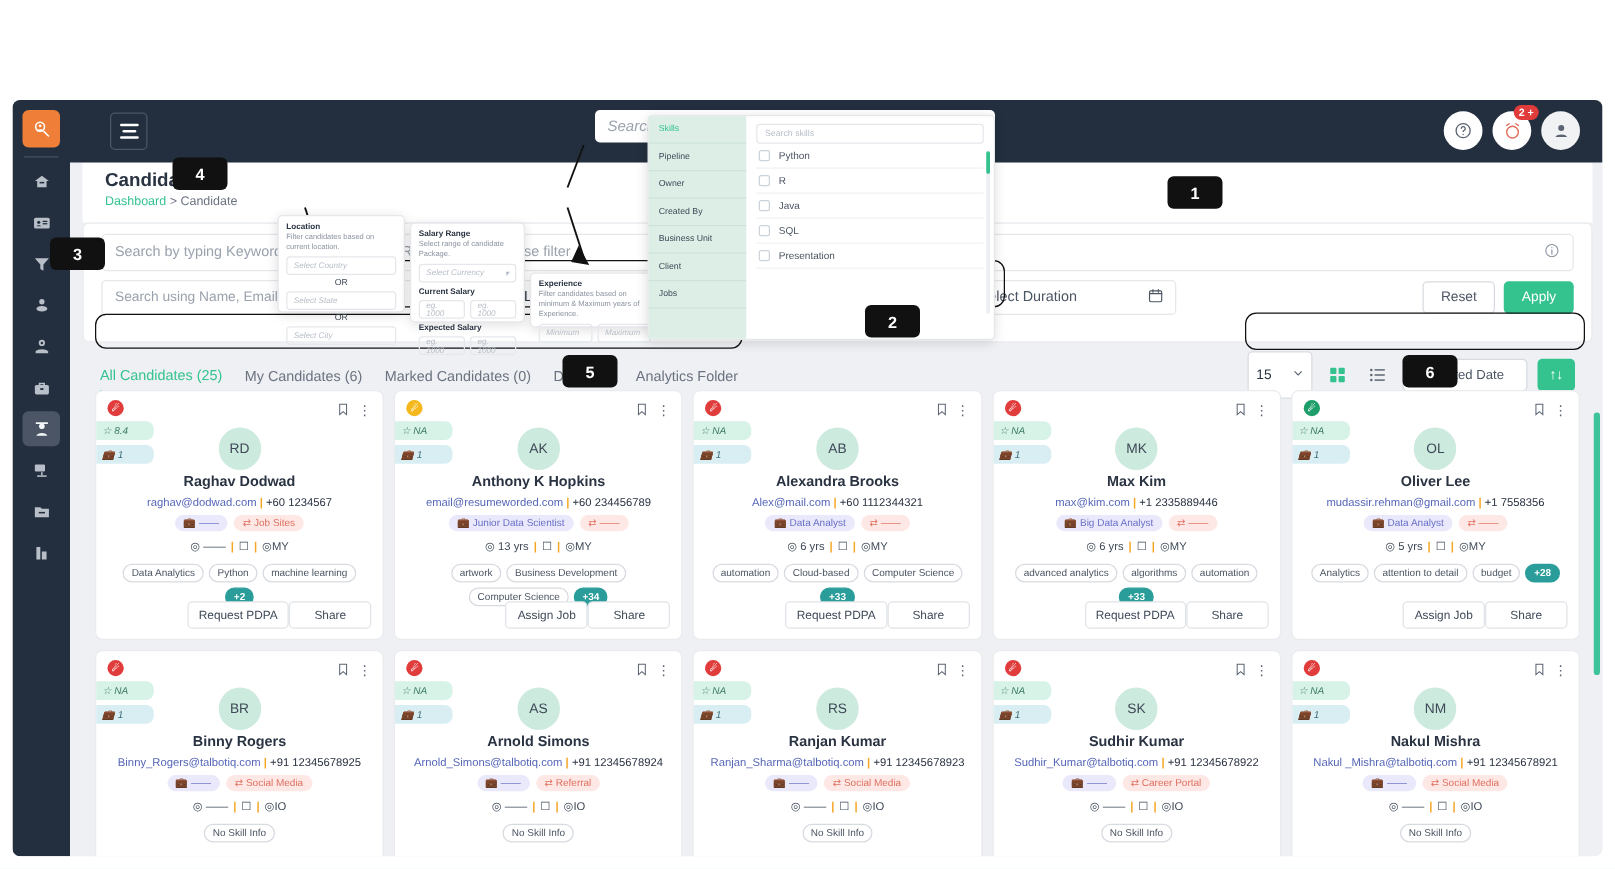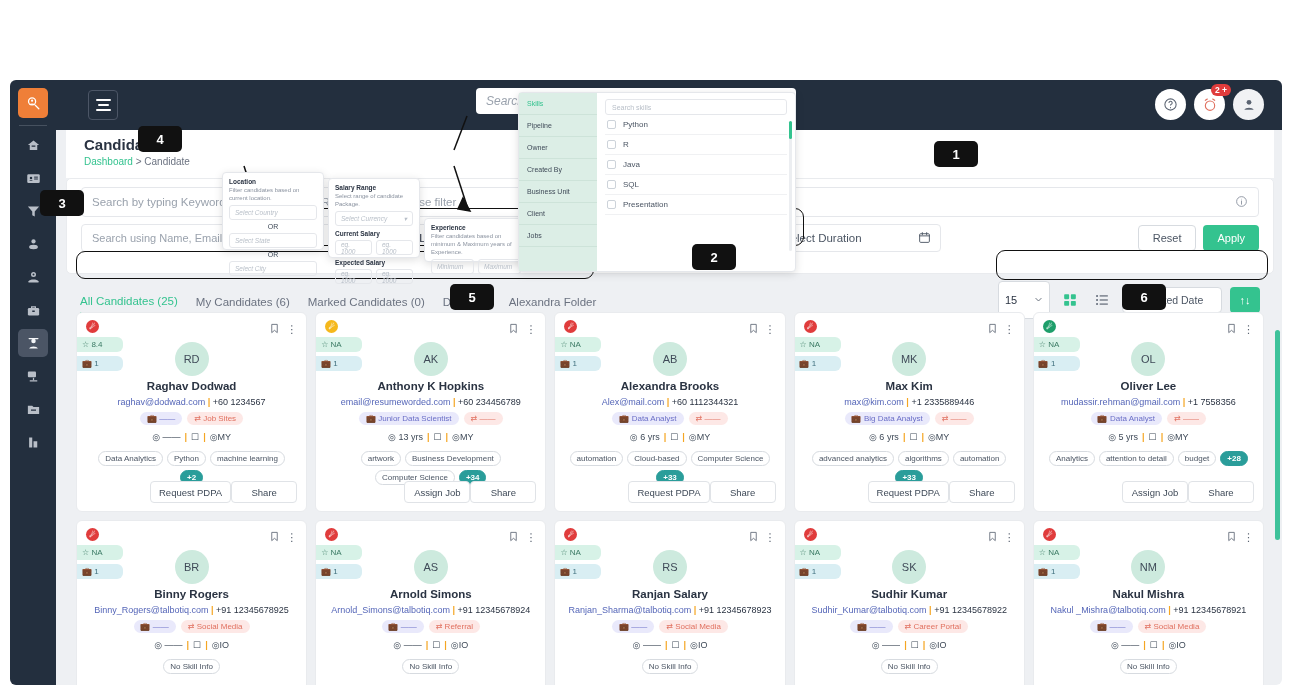--- a/index.html
+++ b/index.html
@@ -64,21 +64,21 @@
   .sortbtn { width:30px;height:26px;border-radius:4px;background:#34c38f;color:#fff;display:flex;align-items:center;justify-content:center;font-size:11px;}
 
   
   .grid { position:absolute; left:58px; top:232px; right:18px; bottom:0; display:grid; grid-template-columns:repeat(5,1fr); gap:8px 8px; padding:0 0 0 8px; }
   .card { background:#fff; border-radius:6px; border:1px solid #e9ebee; position:relative; height:200px; padding:7px 9px 0;}
   .card-top { display:flex; align-items:flex-start; height:16px;}
   .statusdot { width:13px;height:13px;border-radius:50%;display:flex;align-items:center;justify-content:center;color:#fff;font-size:7px;font-weight:bold;}
   .card-actions { margin-left:auto; display:flex; gap:6px; align-items:center; color:#5b6472;}
   .kebab { letter-spacing:0; font-size:11px; line-height:10px;}
   .sidechips { position:absolute; left:0; top:24px; width:46px;}
-  .schip { background:#d7f2e7; color:#3b7a64; font-size:8px; border-radius:0 6px 6px 0; padding:3px 5px; margin-bottom:4px; display:flex; align-items:center; gap:2px;}
+  .schip { background:#d7f2e7; color:#3b7a64; font-size:8px; border-radius:0 6px 6px 0; padding:3px 5px; margin-bottom:4px; display:flex; align-items:center; gap:2px;font-style:italic;}
   .schip.b { background:#d9eef3; color:#3f6f7d;}
   .avatar { width:34px;height:34px;border-radius:50%;background:#cdeade;color:#3f4a58;font-size:11px;display:flex;align-items:center;justify-content:center;margin:6px auto 0;font-weight:500;}
   .cname { text-align:center; font-size:11.5px; font-weight:bold; color:#2a3342; margin-top:4px;}
   .cmail { text-align:center; font-size:9px; color:#5566b8; margin-top:5px;}
   .cmail .ph { color:#2a3342;}
   .cmail .sepb { color:#f5a623; font-weight:bold;}
   .pillrow { display:flex; justify-content:center; gap:5px; margin-top:5px;}
   .pill { font-size:8px; border-radius:9px; padding:2px 7px; display:flex; align-items:center; gap:3px;}
   .pill.job { background:#e9e9fb; color:#6a6ec7;}
   .pill.src { background:#fde8e6; color:#e0705f;}
@@ -287,21 +287,21 @@
       </div>
     </div>
   </div>
 
   <div class="tabsrow">
     <div class="tabs">
       <div class="tab active">All Candidates (25)</div>
       <div class="tab">My Candidates (6)</div>
       <div class="tab">Marked Candidates (0)</div>
       <div class="tab">Drafts (0)</div>
-      <div class="tab">Alexandra Folder</div>
+      <div class="tab">Analytics Folder</div>
     </div>
     <div class="toolbar">
       <div class="selbox">
         <span>15</span>
         <span>
           <svg width="9" height="9" viewBox="0 0 24 24" fill="none" stroke="#5b6472" stroke-width="2.4">
               <path d="M5 9l7 7 7-7" stroke-linecap="round"></path>
             </svg>
         </span>
       </div>
@@ -612,21 +612,21 @@
               </svg>
         </span>
         <span class="kebab">⋮</span>
       </span>
     </div>
     <div class="sidechips">
       <div class="schip">☆ NA</div>
       <div class="schip b">💼 1</div>
     </div>
     <div class="avatar">RS</div>
-    <div class="cname">Ranjan Salary</div>
+    <div class="cname">Ranjan Kumar</div>
     <div class="cmail">Ranjan_Sharma@talbotiq.com <span class="sepb">|</span> <span class="ph">+91 12345678923</span></div>
     <div class="pillrow">
       <span class="pill job">💼 ——</span>
       <span class="pill src">⇄ Social Media</span>
     </div>
     <div class="meta">
       <span>◎ ——</span>
           <span class="bar">|</span>
       <span>☐</span>
           <span class="bar">|</span>

